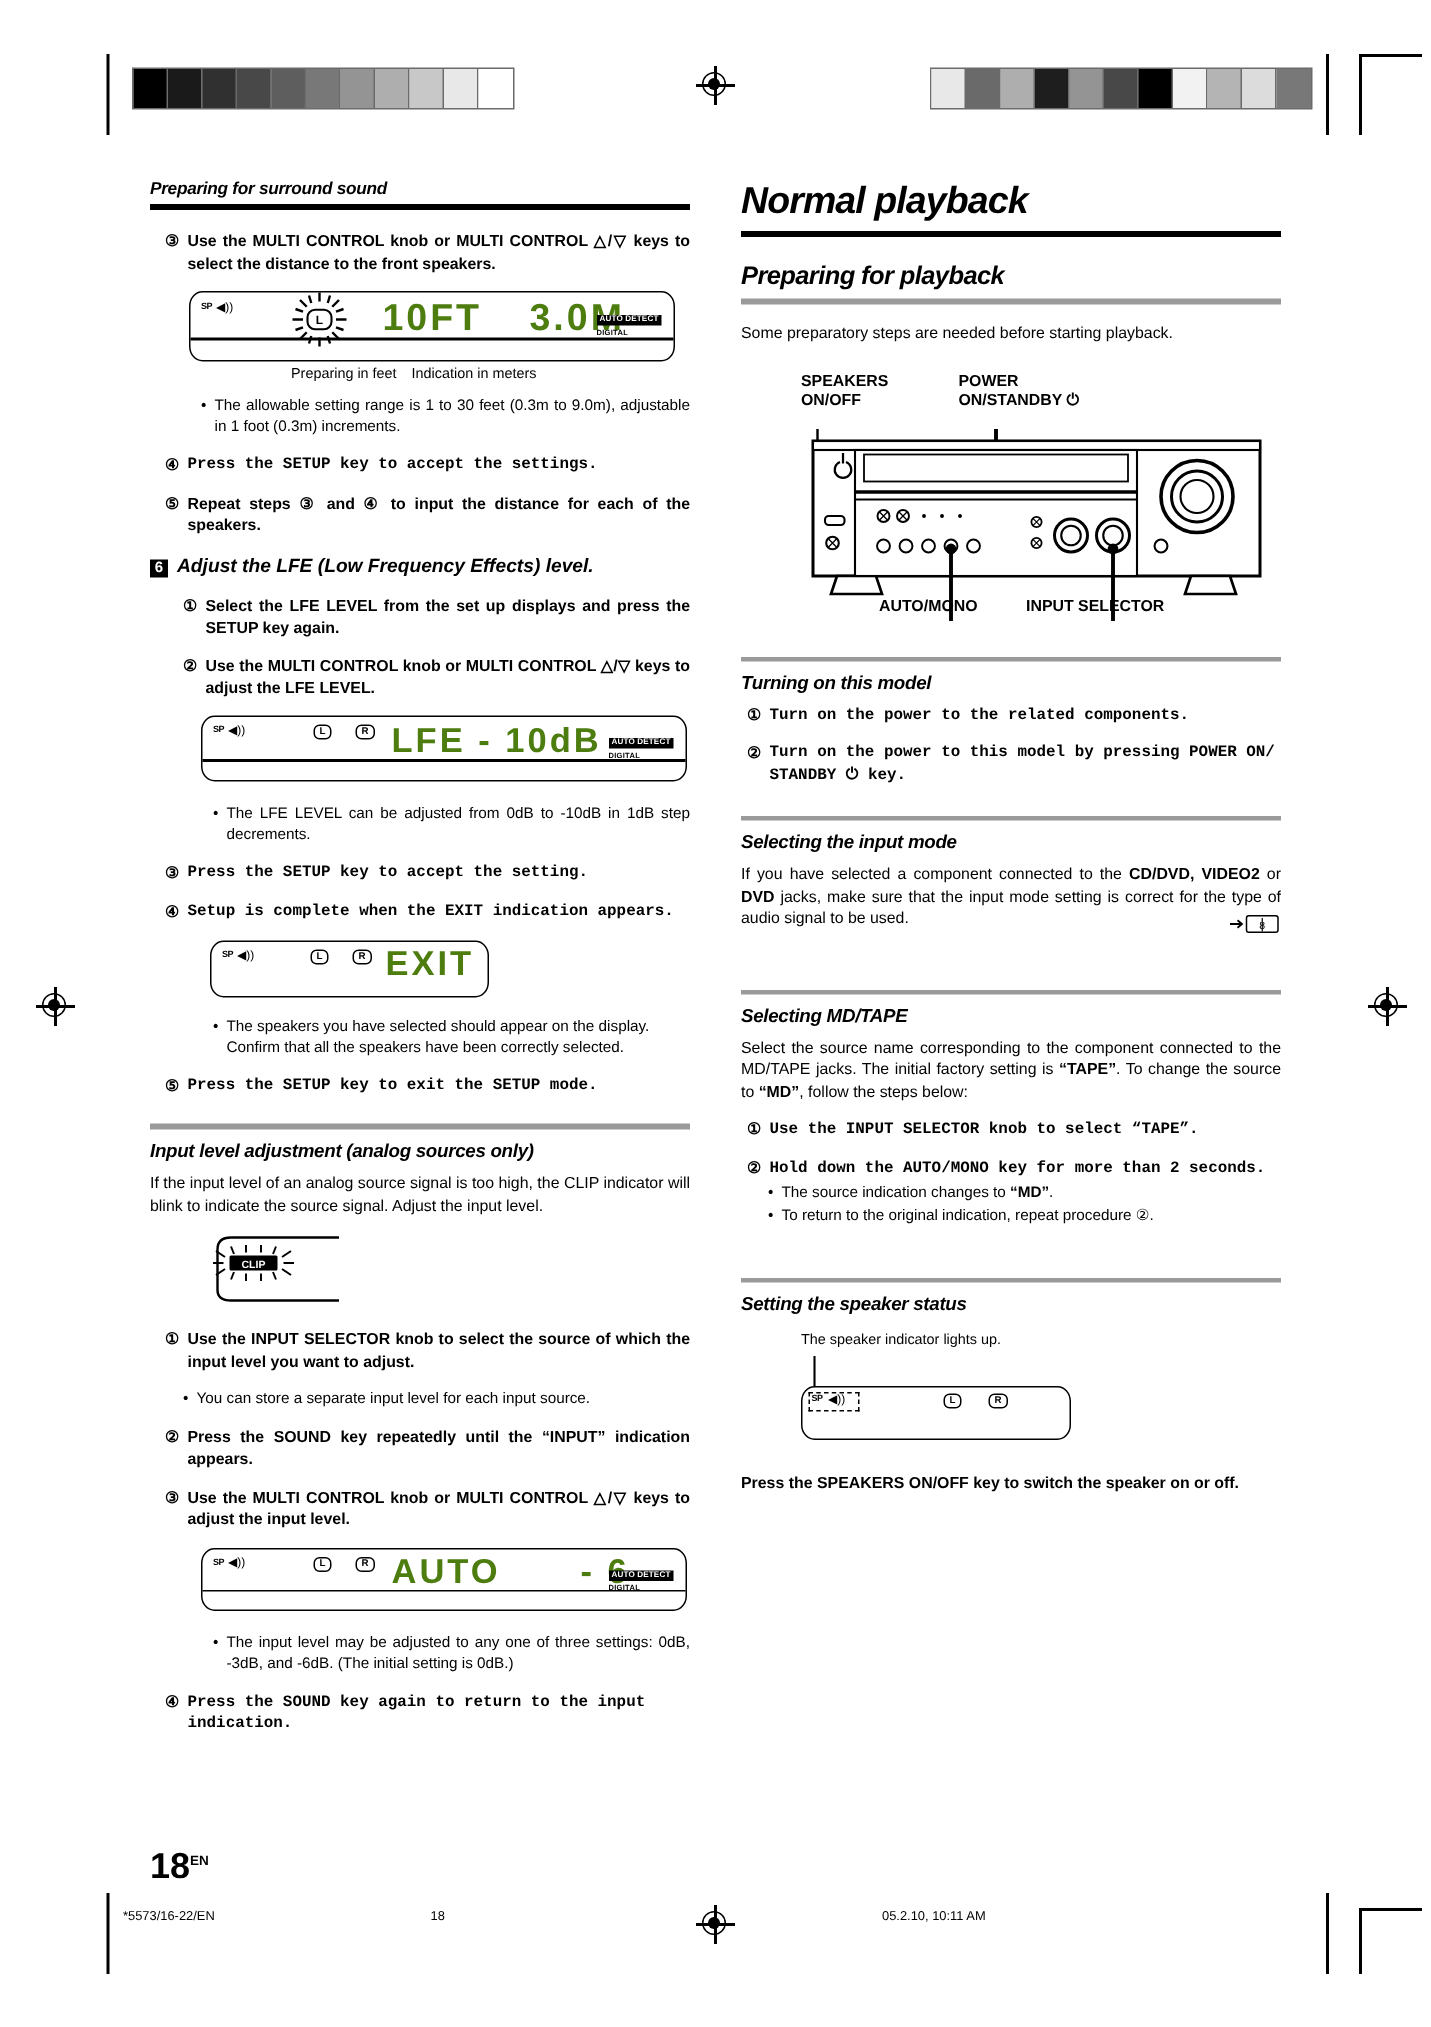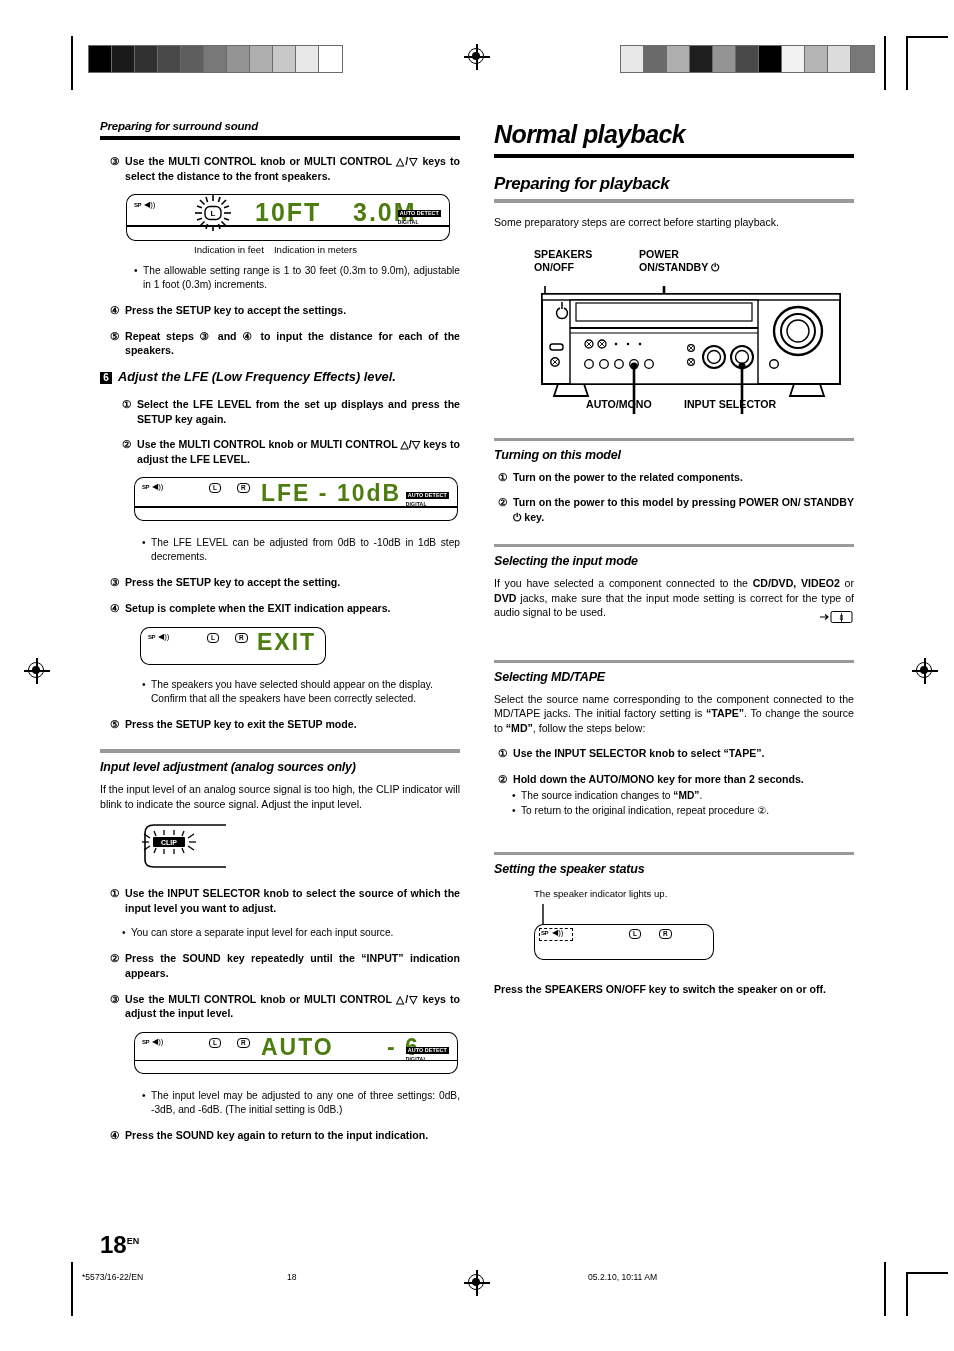--- a/index.html
+++ b/index.html
@@ -32,21 +32,21 @@
   h1.chapter{font-style:italic;font-weight:bold;font-size:25px;letter-spacing:-.6px;margin:0 0 5px 0;}
   h2.section{font-style:italic;font-weight:bold;font-size:17px;letter-spacing:-.4px;margin:0 0 5px 0;}
   h3.sub{font-style:italic;font-weight:bold;font-size:12.5px;letter-spacing:-.2px;margin:0 0 8px 0;}
 
   p.body{font-size:10.6px;line-height:14.5px;margin:0 0 11px 0;text-align:justify;}
   p.bodyl{font-size:10.6px;line-height:14.5px;margin:0 0 11px 0;}
 
   .step{display:flex;font-size:10.6px;line-height:14.6px;font-weight:bold;margin:0 0 11px 0;}
   .step .num{flex:0 0 15px;}
   .step .txt{flex:1;text-align:justify;}
-  .step .txt.nj{text-align:left;}
+  .step .txt.nj{text-align:left;font-family:Liberation Mono, monospace;}
 
   .bigstep{display:flex;font-size:12.8px;line-height:16px;font-style:italic;font-weight:bold;margin:2px 0 12px 0;}
   .bigstep .bnum{flex:0 0 18px;font-style:normal;}
   .sqnum{display:inline-block;background:#000;color:#fff;font-style:normal;font-weight:bold;
          font-size:10px;width:12px;height:12px;line-height:12px;text-align:center;}
 
   .bullet{display:flex;font-size:10.2px;line-height:14px;margin:0 0 11px 0;}
   .bullet .dot{flex:0 0 9px;}
   .bullet .btxt{flex:1;text-align:justify;}
   .bullet .btxt.nj{text-align:left;}
@@ -163,21 +163,21 @@
     </svg>
     <span class="seg" style="left:128px;top:3px;font-size:25px;">10FT</span>
     <span class="seg" style="left:226px;top:3px;font-size:25px;">3.0M</span>
     <span class="badge" style="right:8px;top:6px;">
       <span class="b1">AUTO DETECT</span>
       <span class="b2">DIGITAL</span>
     </span>
   </div>
 
   <div style="margin:3px 0 9px 26px;display:flex;gap:10px;padding-left:68px;">
-    <span class="caption">Indication in feet</span>
+    <span class="caption">Preparing in feet</span>
     <span class="caption">Indication in meters</span>
   </div>
 
   <div class="bullet" style="padding-left:34px;">
     <span class="dot">•</span>
     <span class="btxt">The allowable setting range is 1 to 30 feet (0.3m to 9.0m), adjustable in 1 foot (0.3m) increments.</span>
   </div>
 
   <div class="step" style="padding-left:10px;">
     <span class="num">④</span>
@@ -333,21 +333,21 @@
 </div>
 
 <div class="col colR">
 
   <h1 class="chapter">Normal playback</h1>
   <div class="rule-thick" style="margin-bottom:16px;"></div>
 
   <h2 class="section">Preparing for playback</h2>
   <div class="rule-gray" style="margin-bottom:12px;"></div>
 
-  <p class="bodyl" style="margin-bottom:18px;">Some preparatory steps are correct before starting playback.</p>
+  <p class="bodyl" style="margin-bottom:18px;">Some preparatory steps are needed before starting playback.</p>
 
   <div style="position:relative;height:170px;">
     <div style="position:absolute;left:40px;top:0px;font-size:10.6px;font-weight:bold;line-height:13px;white-space:pre;">SPEAKERS
 ON/OFF</div>
     <div style="position:absolute;left:145px;top:0px;font-size:10.6px;font-weight:bold;line-height:13px;white-space:pre;">POWER
 ON/STANDBY ⏻</div>
 
     <svg width="310" height="130" viewBox="0 0 310 130" style="position:absolute;left:42px;top:38px;">
 
       <path d="M9 0 L9 56 L36 56" fill="none" stroke="#000" stroke-width="1.6"></path>

